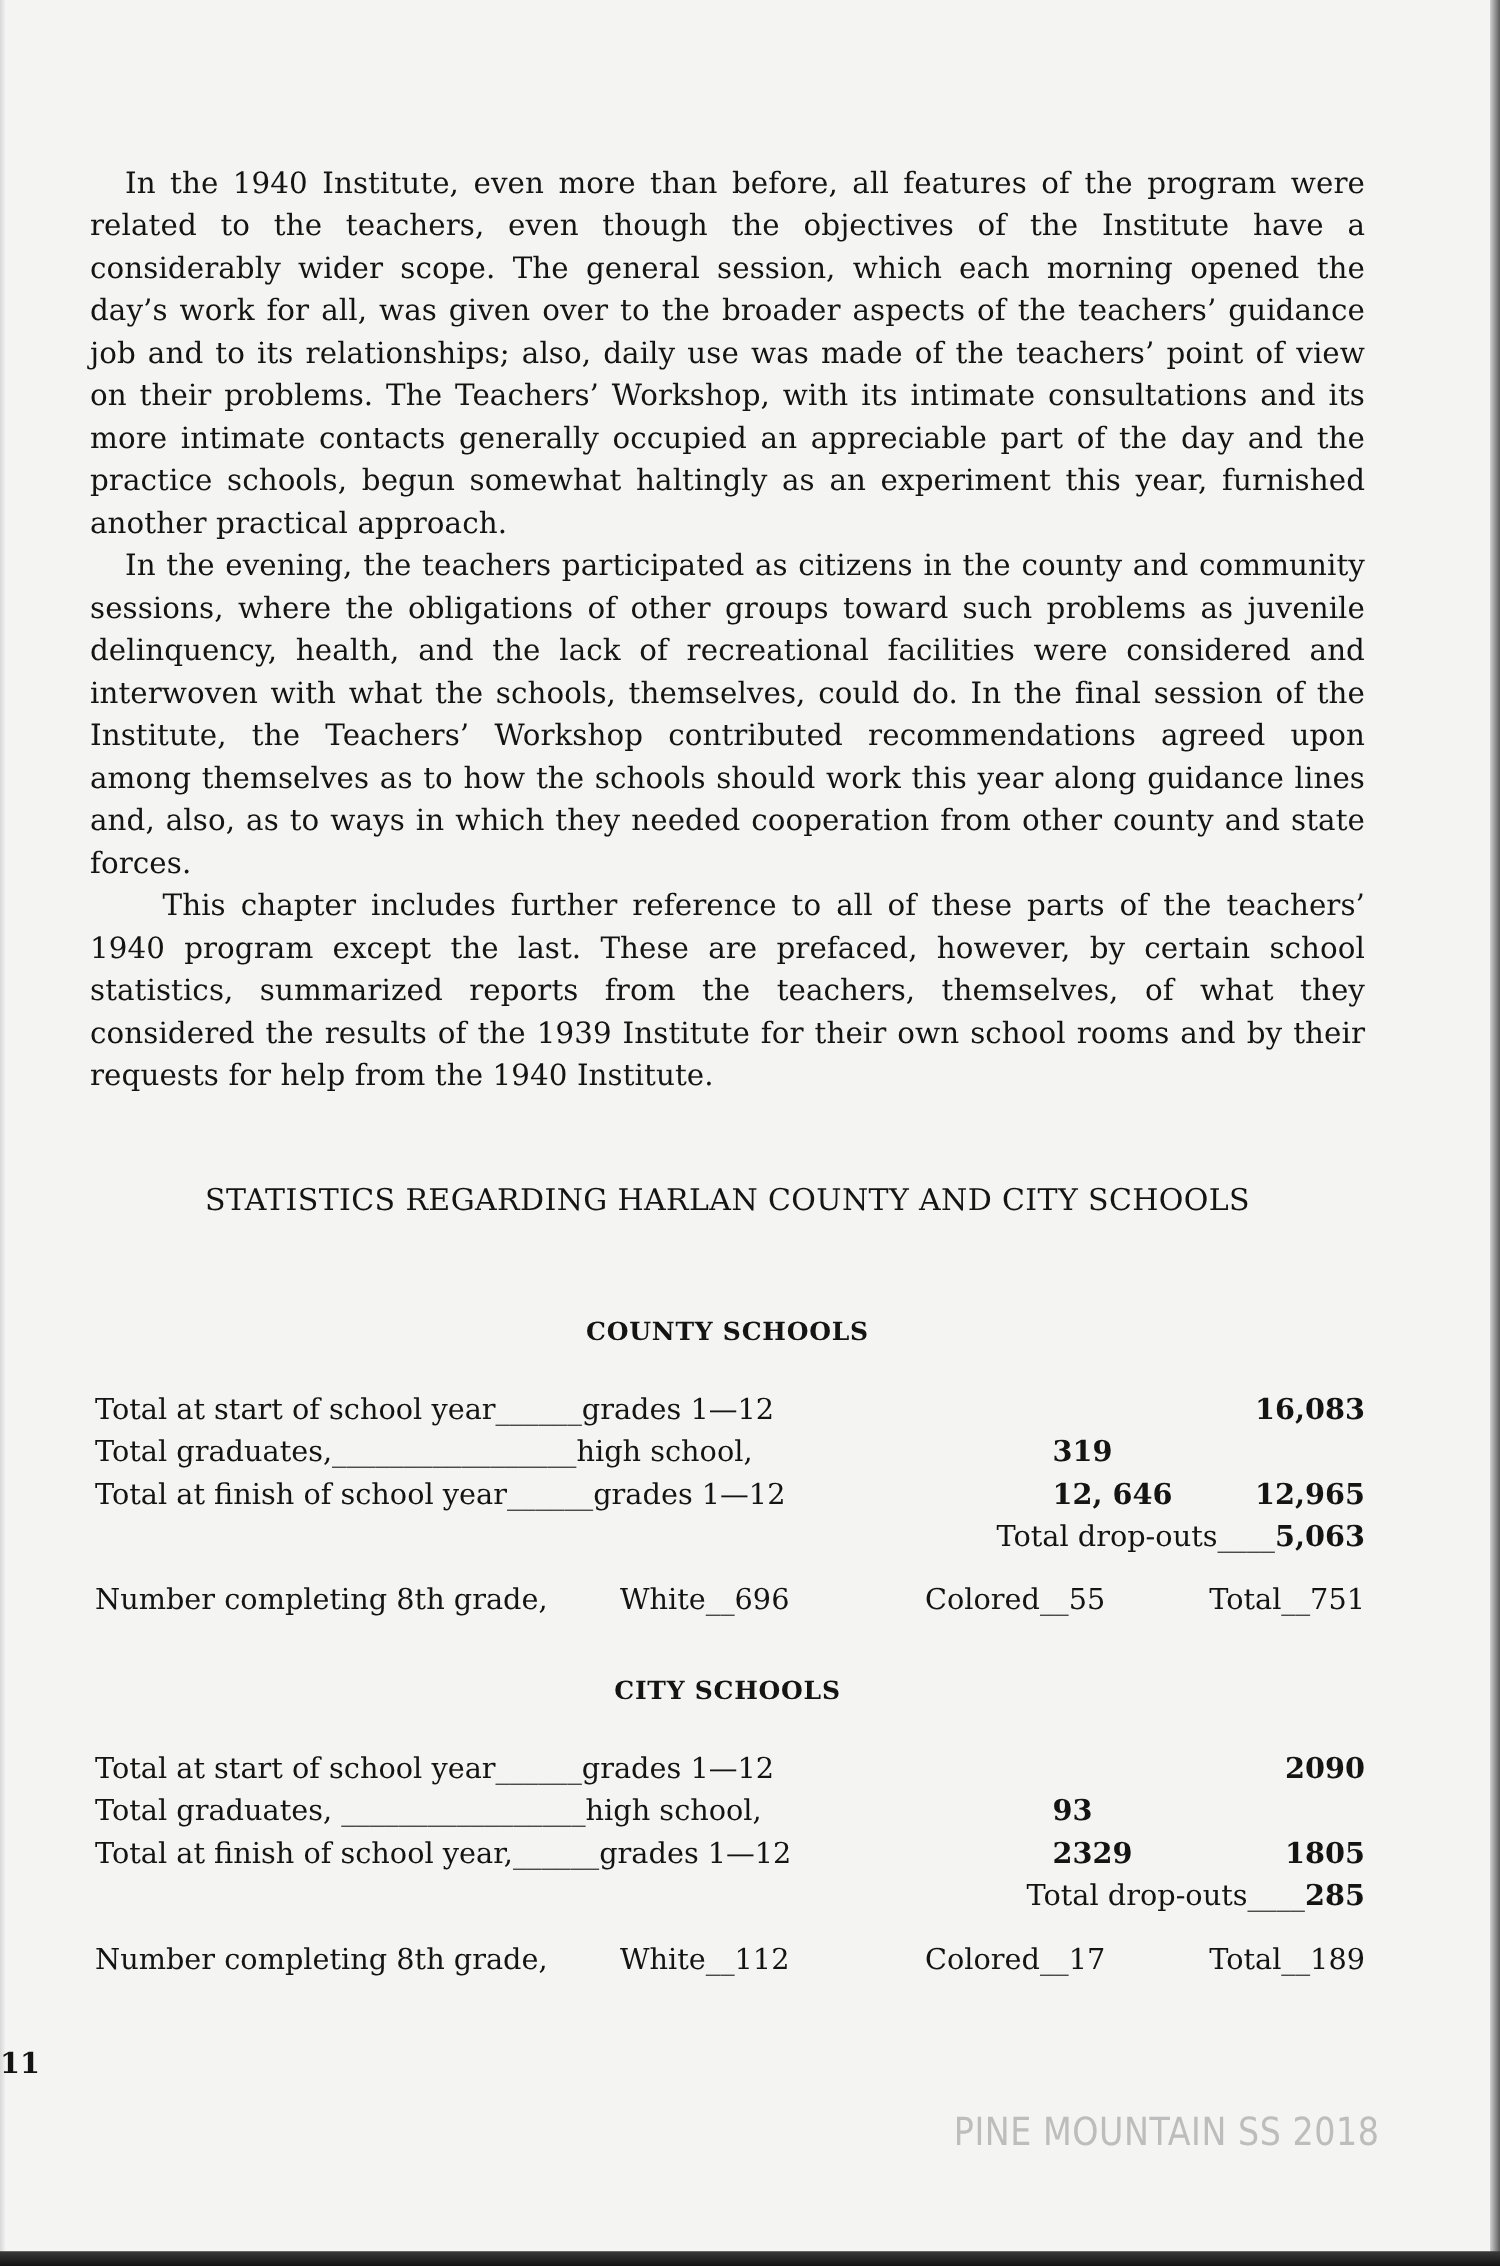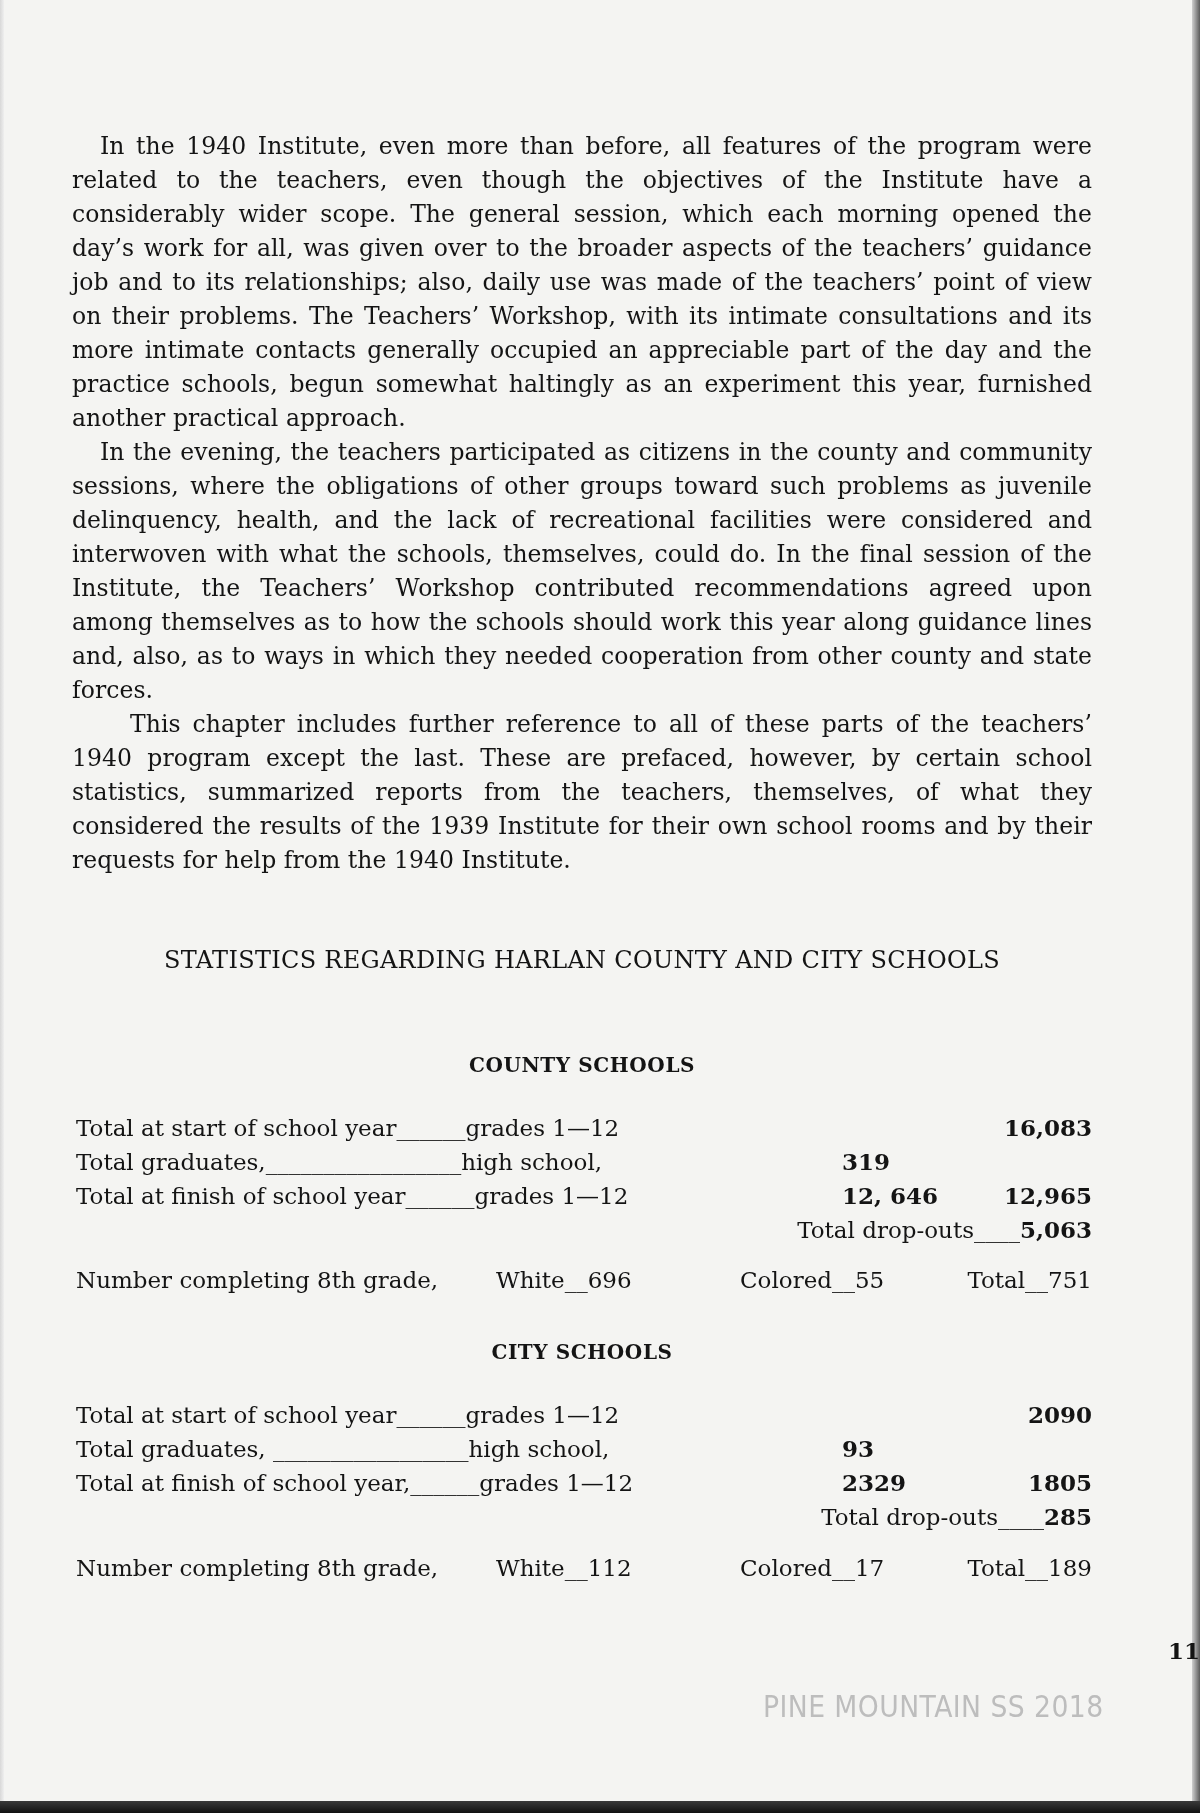--- a/index.html
+++ b/index.html
@@ -46,21 +46,21 @@
   .mid { position:absolute; width:160px; left:770px; text-align:left; }
   .right { position:absolute; right:0; text-align:right; font-weight:bold; }
   .midb { font-weight:bold; }
   .dropouts { position:absolute; right:0; text-align:right; }
   .dropouts .val { font-weight:bold; }
   .eighth .c1 { position:absolute; left:4px; }
   .eighth .c2 { position:absolute; left:424px; }
   .eighth .c3 { position:absolute; left:668px; }
   .eighth .c4 { position:absolute; right:0; }
   .pagenum {
-    position:absolute; left:0; width:1200px; text-align:right;
+    position:absolute; left:0; width:1200px; text-align:left;
     top:1637px; font-size:23px; font-weight:bold;
   }
   .watermark {
     position:absolute; left:763px; top:1688px;
     font-family:"DejaVu Sans", "Liberation Sans", sans-serif;
     font-size:31px; color:#bdbdbd; letter-spacing:0.5px;
     transform:scaleX(0.86); transform-origin:left center;
   }
 </style>
 </head>

